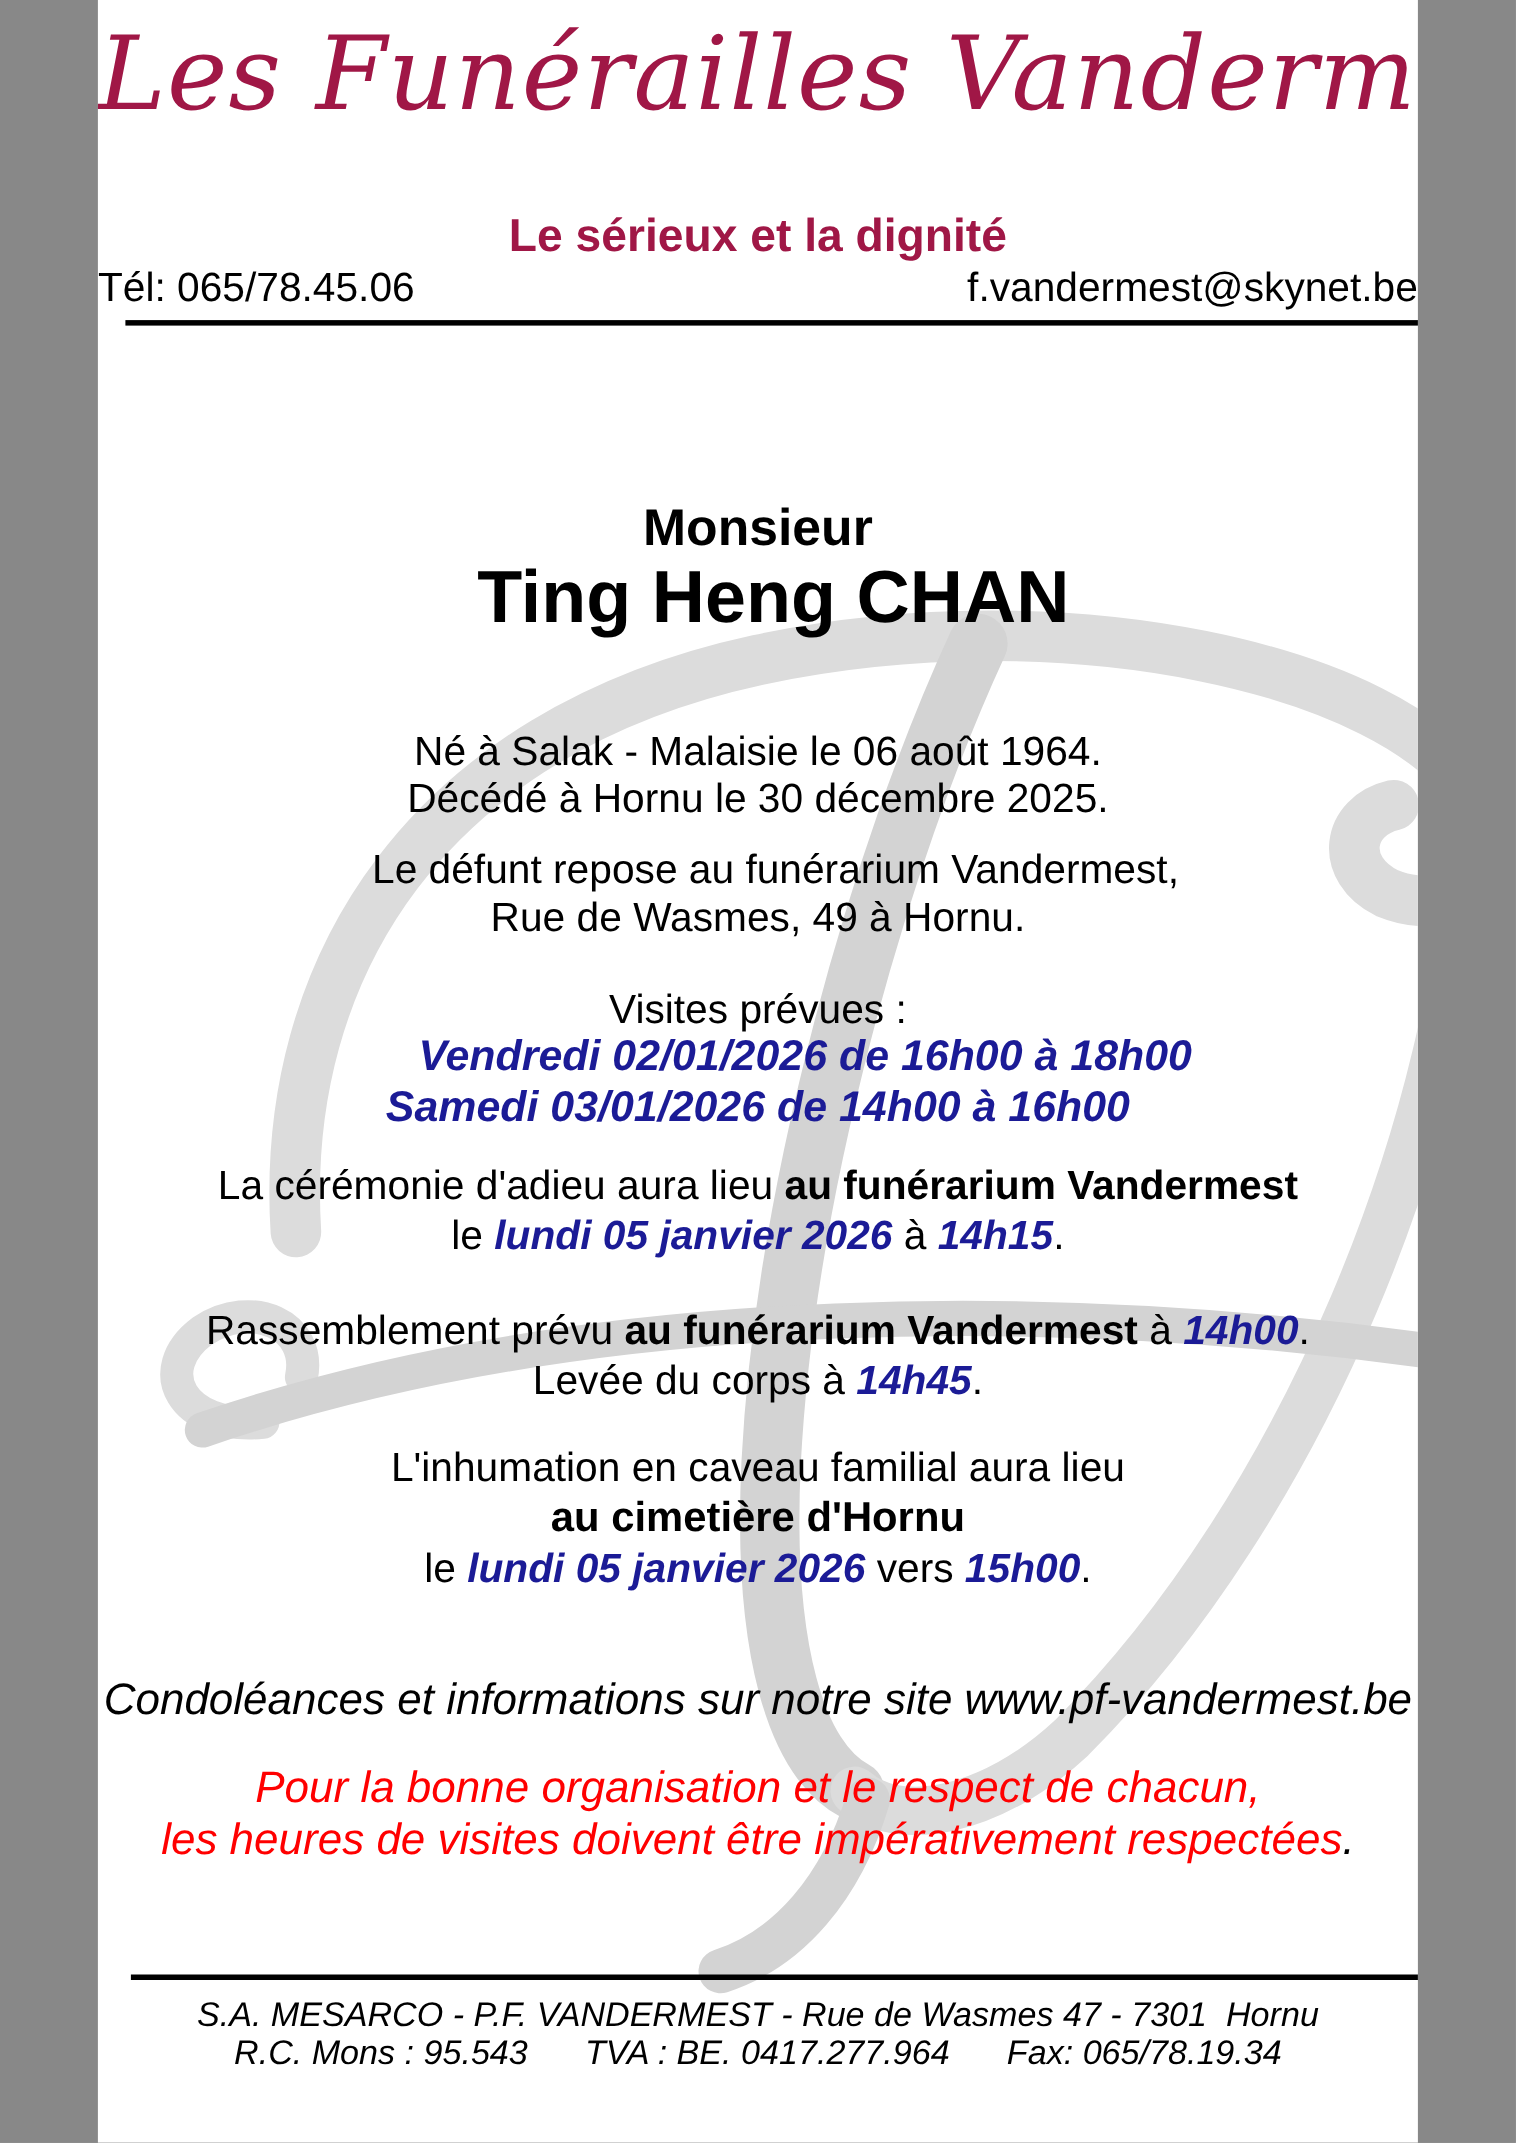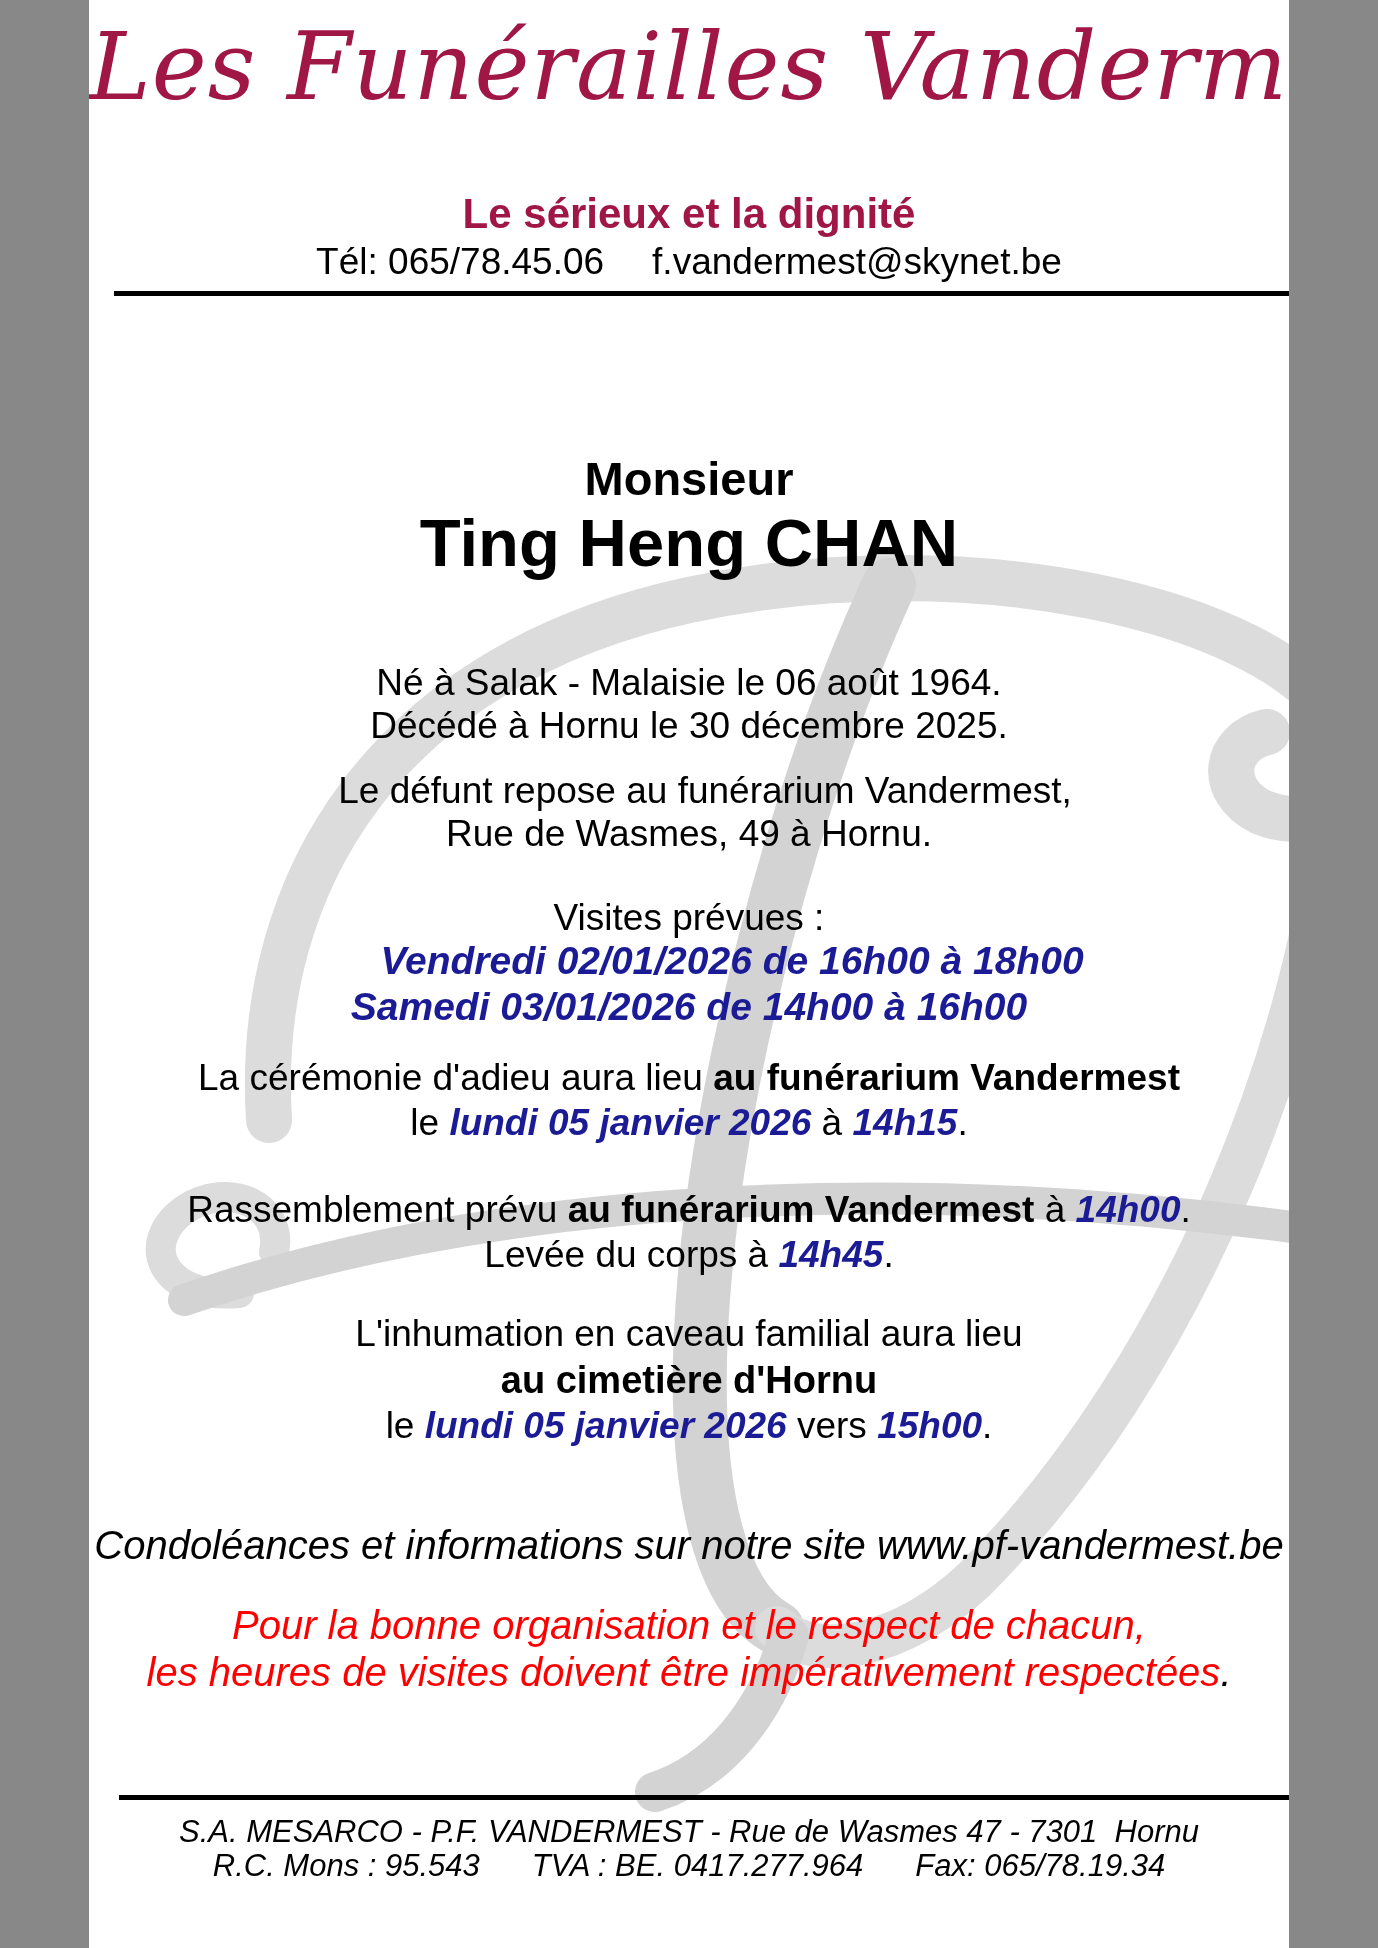--- a/index.html
+++ b/index.html
@@ -22,27 +22,27 @@
     color:var(--ink);
   }
   .wm{position:absolute;left:0;top:0;width:1378px;height:1948px;z-index:0;}
   .content{position:absolute;left:0;top:0;width:100%;height:100%;z-index:1;}
   .line{position:absolute;left:0;width:100%;text-align:center;font-size:37px;line-height:1.15;white-space:nowrap;}
   .brand{
     top:14px;font-family:"DejaVu Serif",serif;font-style:italic;
     font-size:93px;color:var(--crimson);letter-spacing:1px;
   }
   .tagline{top:190px;font-size:42px;font-weight:bold;color:var(--crimson);}
-  .telrow{top:241px;display:flex;justify-content:center;gap:48px;}
+  .telrow{top:241px;display:flex;justify-content:space-between;gap:48px;}
   .rule{position:absolute;height:5px;background:var(--ink);}
   .rule-top{top:291px;left:25px;width:1328px;}
   .rule-bottom{top:1795px;left:30px;width:1318px;}
   .intro{top:384px;}
   .civility{top:452px;font-size:47px;font-weight:bold;}
-  .name{top:504px;font-size:67px;font-weight:bold;}
+  .name{top:504px;font-size:67px;font-weight:bold;padding-left:14px;}
   .epoux{top:601px;}
   .birth{top:662px;}
   .death{top:705px;}
   .repose1{top:770px;margin-left:16px;}
   .repose2{top:813px;}
   .visits-h{top:897px;}
   .slot0{top:939px;padding-left:43px;}
   .slot1{top:985px;}
   .slot{font-size:39px;font-weight:bold;font-style:italic;color:var(--navy);}
   .cer1{top:1057px;}

